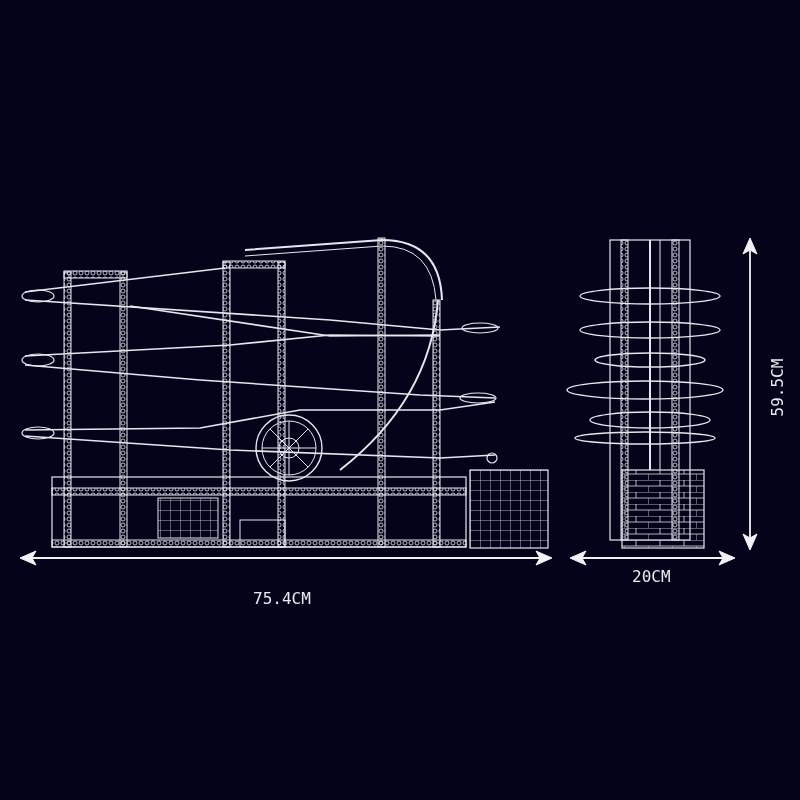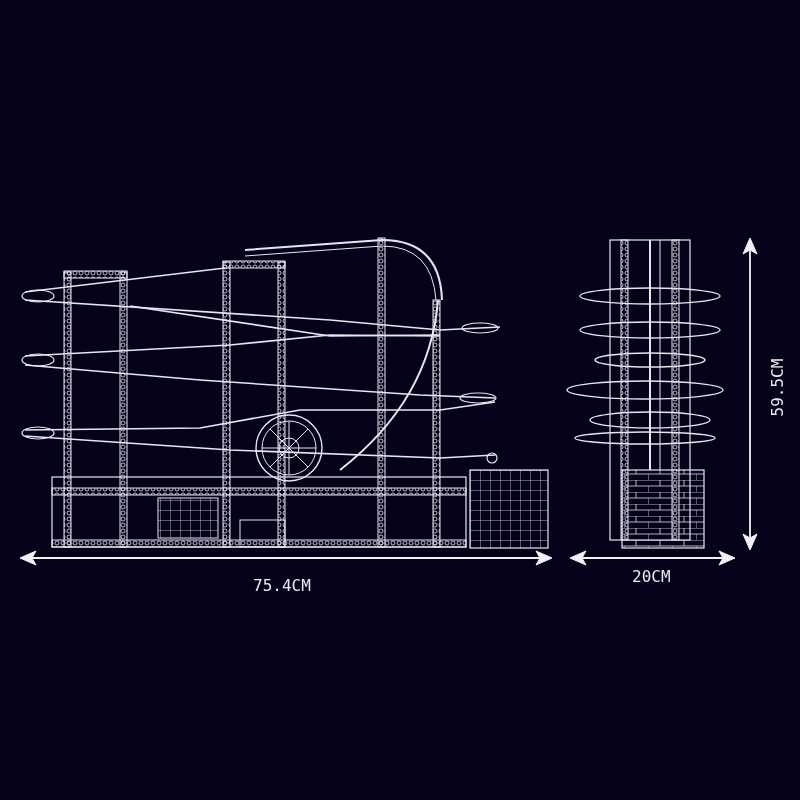--- a/index.html
+++ b/index.html
@@ -1,19 +1,19 @@
 <!DOCTYPE html>
 <html><head>
 <meta charset="utf-8">
 <style>
   html,body{margin:0;padding:0;background:#05031a;}
   #stage{position:relative;width:800px;height:800px;background:#05031a;overflow:hidden;}
   svg{position:absolute;left:0;top:0;}
   .lbl{position:absolute;color:#e8e8ee;font-family:"DejaVu Sans Mono","Liberation Mono",monospace;font-size:16px;letter-spacing:0px;}
-  #lbl-width{left:253px;top:576px;}
+  #lbl-width{left:253px;top:589px;}
   #lbl-depth{left:632px;top:567px;}
   #lbl-height{left:742px;top:378px;transform:rotate(-90deg);transform-origin:center;width:70px;text-align:center;}
 </style>
 </head>
 <body>
 
 <div id="stage">
 <svg width="800" height="800" viewBox="0 0 800 800">
   <defs>
     <pattern id="dots" width="6" height="6" patternUnits="userSpaceOnUse">

